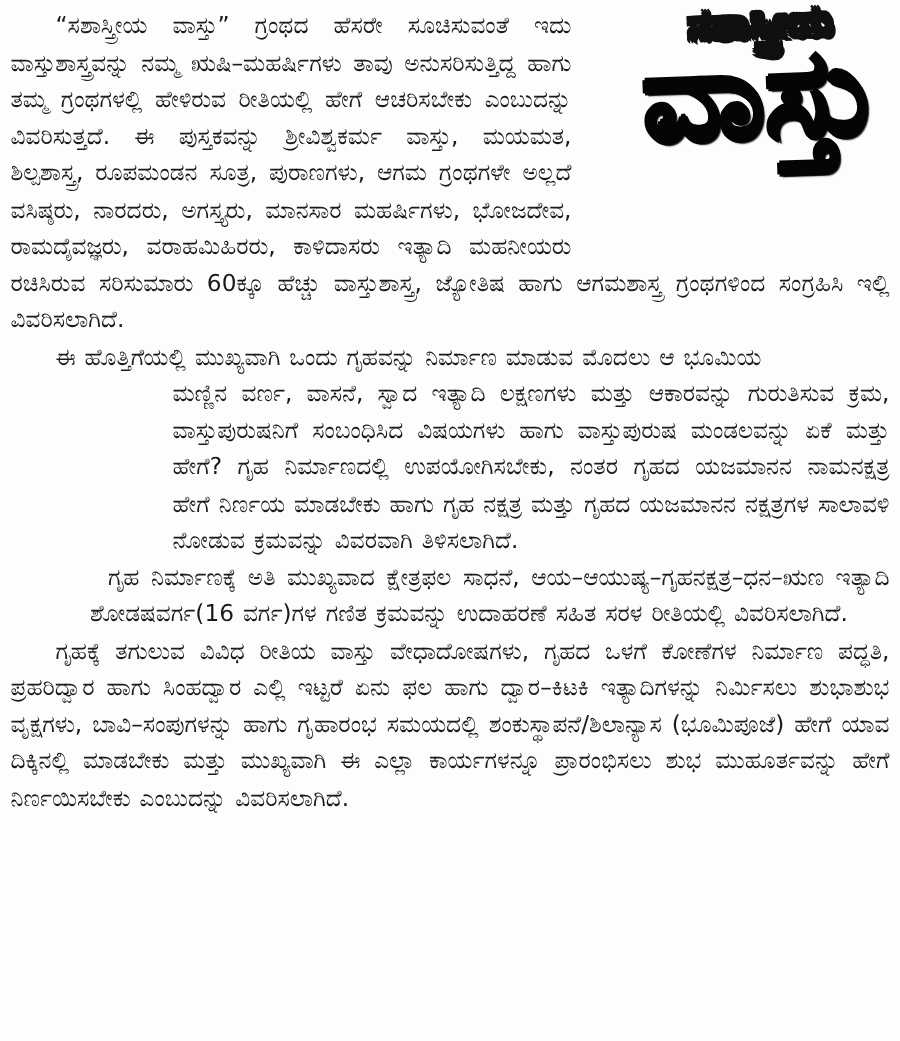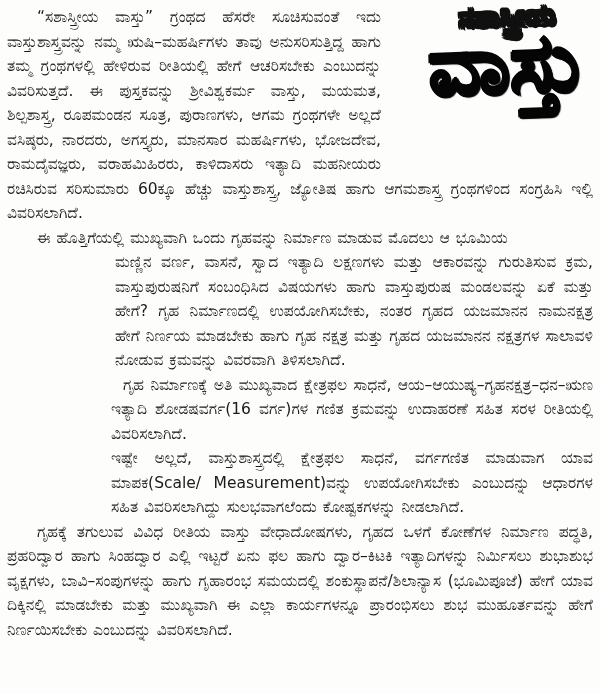--- a/index.html
+++ b/index.html
@@ -64,39 +64,38 @@
     transform: rotate(-2deg);
     text-shadow:
       1.5px 0 0 #050505, -1.5px 0 0 #050505,
       0 1.5px 0 #050505, 0 -1.5px 0 #050505,
       2px 2px 1px #050505;
     white-space: nowrap;
   }
 
   
   .indent-left-wide  { margin-left: 108px; }
-  .indent-left-med   { margin-left: 104px;  }
+  .indent-left-med   { margin-left: 53px;  }
 </style>
 </head>
 <body>
 
 <div class="page">
 
   <div class="para indent">
     <span class="logo-float">
       <span class="logo-small">ಸಶಾಸ್ತ್ರೀಯ</span>
       <span class="logo-big">ವಾಸ್ತು</span>
     </span>
     <span>“ಸಶಾಸ್ತ್ರೀಯ ವಾಸ್ತು” ಗ್ರಂಥದ ಹೆಸರೇ ಸೂಚಿಸುವಂತೆ ಇದು ವಾಸ್ತುಶಾಸ್ತ್ರವನ್ನು ನಮ್ಮ ಋಷಿ–ಮಹರ್ಷಿಗಳು ತಾವು ಅನುಸರಿಸುತ್ತಿದ್ದ ಹಾಗು ತಮ್ಮ ಗ್ರಂಥಗಳಲ್ಲಿ ಹೇಳಿರುವ ರೀತಿಯಲ್ಲಿ ಹೇಗೆ ಆಚರಿಸಬೇಕು ಎಂಬುದನ್ನು ವಿವರಿಸುತ್ತದೆ. ಈ ಪುಸ್ತಕವನ್ನು ಶ್ರೀವಿಶ್ವಕರ್ಮ ವಾಸ್ತು, ಮಯಮತ, ಶಿಲ್ಪಶಾಸ್ತ್ರ, ರೂಪಮಂಡನ ಸೂತ್ರ, ಪುರಾಣಗಳು, ಆಗಮ ಗ್ರಂಥಗಳೇ ಅಲ್ಲದೆ ವಸಿಷ್ಠರು, ನಾರದರು, ಅಗಸ್ತ್ಯರು, ಮಾನಸಾರ ಮಹರ್ಷಿಗಳು, ಭೋಜದೇವ, ರಾಮದೈವಜ್ಞರು, ವರಾಹಮಿಹಿರರು, ಕಾಳಿದಾಸರು ಇತ್ಯಾದಿ ಮಹನೀಯರು ರಚಿಸಿರುವ ಸರಿಸುಮಾರು 60ಕ್ಕೂ ಹೆಚ್ಚು ವಾಸ್ತುಶಾಸ್ತ್ರ, ಜ್ಯೋತಿಷ ಹಾಗು ಆಗಮಶಾಸ್ತ್ರ ಗ್ರಂಥಗಳಿಂದ ಸಂಗ್ರಹಿಸಿ ಇಲ್ಲಿ ವಿವರಿಸಲಾಗಿದೆ.</span>
   </div>
 
   <div class="para indent">ಈ ಹೊತ್ತಿಗೆಯಲ್ಲಿ ಮುಖ್ಯವಾಗಿ ಒಂದು ಗೃಹವನ್ನು ನಿರ್ಮಾಣ ಮಾಡುವ ಮೊದಲು ಆ ಭೂಮಿಯ</div>
 
   <div class="para indent-left-wide">ಮಣ್ಣಿನ ವರ್ಣ, ವಾಸನೆ, ಸ್ವಾದ ಇತ್ಯಾದಿ ಲಕ್ಷಣಗಳು ಮತ್ತು ಆಕಾರವನ್ನು ಗುರುತಿಸುವ ಕ್ರಮ, ವಾಸ್ತುಪುರುಷನಿಗೆ ಸಂಬಂಧಿಸಿದ ವಿಷಯಗಳು ಹಾಗು ವಾಸ್ತುಪುರುಷ ಮಂಡಲವನ್ನು ಏಕೆ ಮತ್ತು ಹೇಗೆ? ಗೃಹ ನಿರ್ಮಾಣದಲ್ಲಿ ಉಪಯೋಗಿಸಬೇಕು, ನಂತರ ಗೃಹದ ಯಜಮಾನನ ನಾಮನಕ್ಷತ್ರ ಹೇಗೆ ನಿರ್ಣಯ ಮಾಡಬೇಕು ಹಾಗು ಗೃಹ ನಕ್ಷತ್ರ ಮತ್ತು ಗೃಹದ ಯಜಮಾನನ ನಕ್ಷತ್ರಗಳ ಸಾಲಾವಳಿ ನೋಡುವ ಕ್ರಮವನ್ನು ವಿವರವಾಗಿ ತಿಳಿಸಲಾಗಿದೆ.</div>
 
   <div class="para indent-left-med small-indent">ಗೃಹ ನಿರ್ಮಾಣಕ್ಕೆ ಅತಿ ಮುಖ್ಯವಾದ ಕ್ಷೇತ್ರಫಲ ಸಾಧನೆ, ಆಯ–ಆಯುಷ್ಯ–ಗೃಹನಕ್ಷತ್ರ–ಧನ–ಋಣ ಇತ್ಯಾದಿ ಶೋಡಷವರ್ಗ(16 ವರ್ಗ)ಗಳ ಗಣಿತ ಕ್ರಮವನ್ನು ಉದಾಹರಣೆ ಸಹಿತ ಸರಳ ರೀತಿಯಲ್ಲಿ ವಿವರಿಸಲಾಗಿದೆ.</div>
 
-  <div class="para indent-left-med">ಇಷ್ಟೇ ಅಲ್ಲದೆ, ವಾಸ್ತುಶಾಸ್ತ್ರದಲ್ಲಿ ಕ್ಷೇತ್ರಫಲ ಸಾಧನೆ, ವರ್ಗಗಣಿತ ಮಾಡುವಾಗ ಯಾವ ಮಾಪಕ(Scale/ Measurement)ವನ್ನು ಉಪಯೋಗಿಸಬೇಕು ಎಂಬುದನ್ನು ಆಧಾರಗಳ ಸಹಿತ ವಿವರಿಸಲಾಗಿದ್ದು ಸುಲಭವಾಗಲೆಂದು ಕೋಷ್ಟಕಗಳನ್ನು ನೀಡಲಾಗಿದೆ.</div>
 
   <div class="para indent">ಗೃಹಕ್ಕೆ ತಗುಲುವ ವಿವಿಧ ರೀತಿಯ ವಾಸ್ತು ವೇಧಾದೋಷಗಳು, ಗೃಹದ ಒಳಗೆ ಕೋಣೆಗಳ ನಿರ್ಮಾಣ ಪದ್ಧತಿ, ಪ್ರಹರಿದ್ವಾರ ಹಾಗು ಸಿಂಹದ್ವಾರ ಎಲ್ಲಿ ಇಟ್ಟರೆ ಏನು ಫಲ ಹಾಗು ದ್ವಾರ–ಕಿಟಕಿ ಇತ್ಯಾದಿಗಳನ್ನು ನಿರ್ಮಿಸಲು ಶುಭಾಶುಭ ವೃಕ್ಷಗಳು, ಬಾವಿ–ಸಂಪುಗಳನ್ನು ಹಾಗು ಗೃಹಾರಂಭ ಸಮಯದಲ್ಲಿ ಶಂಕುಸ್ಥಾಪನೆ/ಶಿಲಾನ್ಯಾಸ (ಭೂಮಿಪೂಜೆ) ಹೇಗೆ ಯಾವ ದಿಕ್ಕಿನಲ್ಲಿ ಮಾಡಬೇಕು ಮತ್ತು ಮುಖ್ಯವಾಗಿ ಈ ಎಲ್ಲಾ ಕಾರ್ಯಗಳನ್ನೂ ಪ್ರಾರಂಭಿಸಲು ಶುಭ ಮುಹೂರ್ತವನ್ನು ಹೇಗೆ ನಿರ್ಣಯಿಸಬೇಕು ಎಂಬುದನ್ನು ವಿವರಿಸಲಾಗಿದೆ.</div>
 
 
 </div>
 
 </body></html>

